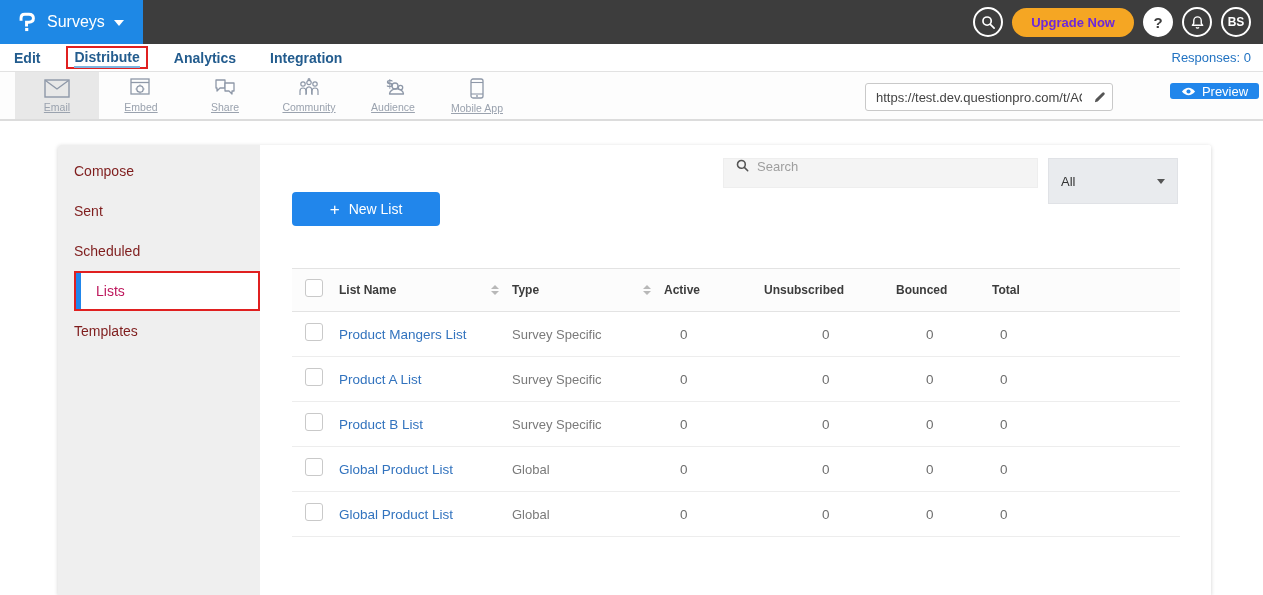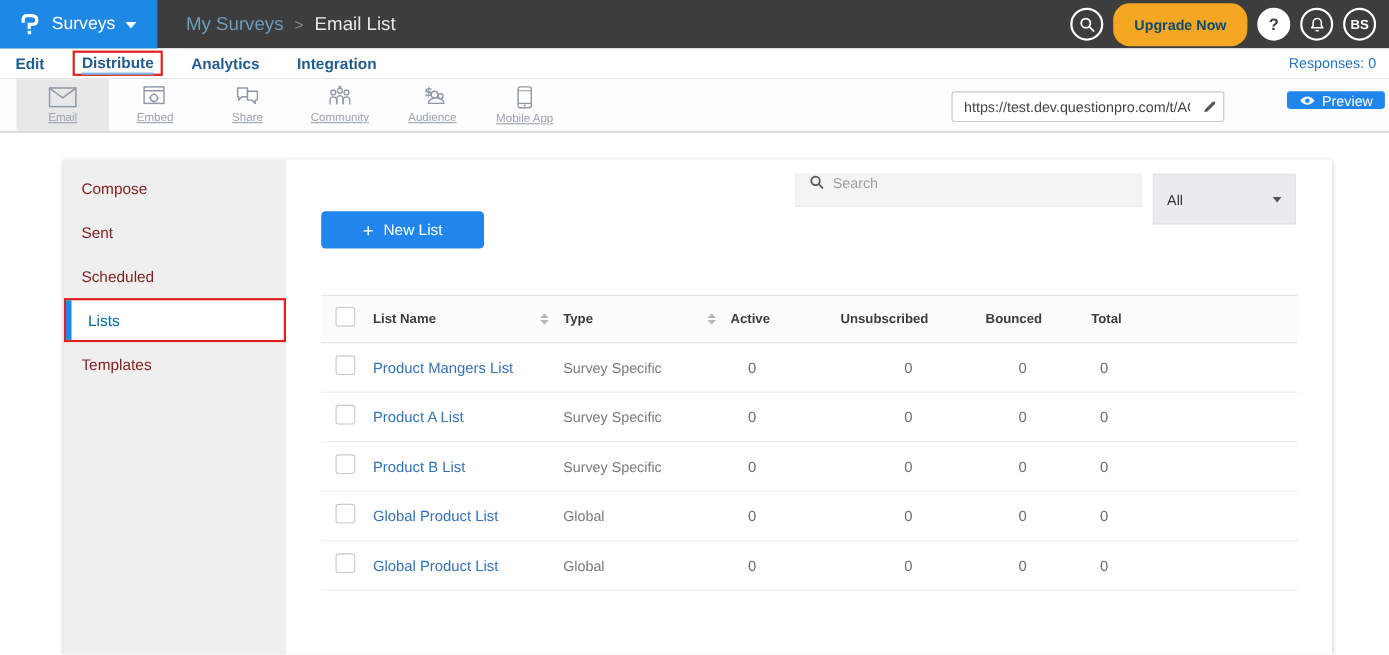--- a/index.html
+++ b/index.html
@@ -12,21 +12,21 @@
   .logo-mark { width:22px; height:24px; display:flex; align-items:center; }
   .product-label { color:#fff; font-size:16px; }
   .caret { width:0; height:0; border-left:5px solid transparent; border-right:5px solid transparent; border-top:6px solid #fff; margin-top:2px; }
   .breadcrumb { display:flex; align-items:center; gap:10px; margin-left:26px; font-size:17px; }
   .crumb-parent { color:#6d9cbd; cursor:pointer; }
   .crumb-sep { color:#8d8d8d; font-size:14px; }
   .crumb-current { color:#e8e8e8; }
   .topbar-right { margin-left:auto; display:flex; align-items:center; gap:9px; padding-right:12px; }
   .circle-btn { width:30px; height:30px; border-radius:50%; border:2px solid #fff; display:flex; align-items:center; justify-content:center; color:#fff; cursor:pointer; background:transparent; }
   .circle-btn.solid { background:#fff; color:#3d3d3d; font-weight:bold; font-size:15px; }
-  .upgrade-btn { height:39px; padding:0 19px; border-radius:15px; background:#f5a623; color:#0c4a6e; font-size:13px; font-weight:bold; border:none; cursor:pointer; display:flex; align-items:center; }
+  .upgrade-btn { height:29px; padding:0 19px; border-radius:15px; background:#f5a623; color:#6d28d9; font-size:13px; font-weight:bold; border:none; cursor:pointer; display:flex; align-items:center; }
   .avatar { font-size:12px; font-weight:bold; }
 
   
   .navrow { height:28px; border-bottom:1px solid #e2e2e2; display:flex; align-items:center; padding:0 12px 0 14px; background:#fff; }
   .nav-item { font-size:14px; color:#235c8e; font-weight:bold; margin-right:34px; cursor:pointer; }
   .nav-item.active-box { border:2px solid #e02020; padding:1px 6px 2px 6px; margin-left:-8px; margin-right:26px; }
   .nav-item.active-box .nav-label { border-bottom:2px solid #7db4e0; padding-bottom:1px; }
   .responses { margin-left:auto; font-size:13px; color:#2273c2; }
 
   
@@ -37,21 +37,21 @@
   .url-wrap { position:absolute; right:150px; top:11px; width:248px; height:28px; border:1px solid #c9c9c9; border-radius:3px; background:#fff; display:flex; align-items:center; overflow:hidden; }
   .url-input { flex:1; border:none; outline:none; font-size:13px; color:#444; padding:0 4px 0 10px; font-family:"Liberation Sans",sans-serif; background:transparent; min-width:0; }
   .pencil-btn { width:26px; height:26px; display:flex; align-items:center; justify-content:center; cursor:pointer; color:#555; flex:0 0 auto; }
   .preview-btn { position:absolute; right:4px; top:11px; height:16px; width:89px; background:#2186eb; border:none; border-radius:3px; color:#fff; font-size:13px; display:flex; align-items:center; justify-content:center; gap:6px; cursor:pointer; }
 
   
   .main-area { position:absolute; top:121px; left:0; right:0; bottom:0; background:#fff; }
   .card { position:absolute; top:24px; left:58px; right:52px; bottom:0; display:flex; box-shadow:0 1px 4px rgba(0,0,0,0.18); border-radius:3px 3px 0 0; overflow:hidden; }
   .side-panel { width:202px; background:#efefef; padding-top:6px; flex:0 0 auto; }
   .side-item { height:40px; display:flex; align-items:center; padding-left:16px; font-size:14px; color:#7f1d1d; cursor:pointer; }
-  .side-item.active { background:#fff; border:2px solid #e02020; position:relative; padding-left:20px; color:#0369a1; }
+  .side-item.active { background:#fff; border:2px solid #e02020; position:relative; padding-left:20px; color:#be185d;margin-left:16px; }
   .side-item.active::before { content:""; position:absolute; left:0; top:0; bottom:0; width:5px; background:#2186eb; }
 
   .content { flex:1; background:#fff; position:relative; }
   .search-box { position:absolute; left:463px; top:13px; width:315px; height:30px; background:#f4f4f4; border:1px solid #eee; display:flex; align-items:flex-start; padding-left:12px; gap:8px; }
   .search-box input { border:none; outline:none; background:transparent; font-size:13px; color:#444; width:250px; font-family:"Liberation Sans",sans-serif; }
   .search-box input::placeholder { color:#9e9e9e; }
   .filter-dd { position:absolute; left:788px; top:13px; width:130px; height:46px; background:#e9ebee; border:1px solid #e0e2e6; display:flex; align-items:center; justify-content:space-between; padding:0 12px; font-size:13px; color:#333; cursor:pointer; }
   .filter-dd .caret-dark { width:0; height:0; border-left:4px solid transparent; border-right:4px solid transparent; border-top:5px solid #555; }
   .newlist-btn { position:absolute; left:32px; top:47px; width:148px; height:34px; background:#2186eb; border:none; border-radius:4px; color:#fff; font-size:14px; display:flex; align-items:center; justify-content:center; gap:9px; cursor:pointer; }
   .newlist-btn .plus { font-size:17px; font-weight:normal; line-height:1; }
@@ -81,25 +81,20 @@
 <div class="topbar">
   <div class="logo-area">
     <span class="logo-mark">
       <svg width="22" height="24" viewBox="0 0 24 26">
         <path d="M5.5 10 V8.5 Q5.5 4.5 9.5 4.5 H14 Q19 4.5 19 9 Q19 13.2 14 13.2 H11.5 V16.2" fill="none" stroke="#fff" stroke-width="3.2" stroke-linecap="square"></path>
         <rect x="10" y="19.5" width="3.4" height="3.4" fill="#fff"></rect>
       </svg>
     </span>
     <span class="product-label">Surveys</span>
     <span class="caret"></span>
-  </div>
-  <div class="breadcrumb">
-    <span class="crumb-parent">My Surveys</span>
-    <span class="crumb-sep">&gt;</span>
-    <span class="crumb-current">Email List</span>
   </div>
   <div class="topbar-right">
     <div class="circle-btn">
       <svg width="15" height="15" viewBox="0 0 16 16">
           <circle cx="6.5" cy="6.5" r="4.4" fill="none" stroke="#fff" stroke-width="1.8"></circle>
           <line x1="10" y1="10" x2="14" y2="14" stroke="#fff" stroke-width="1.8" stroke-linecap="round"></line>
         </svg>
     </div>
     <button class="upgrade-btn">Upgrade Now</button>
     <div class="circle-btn solid">?</div>

